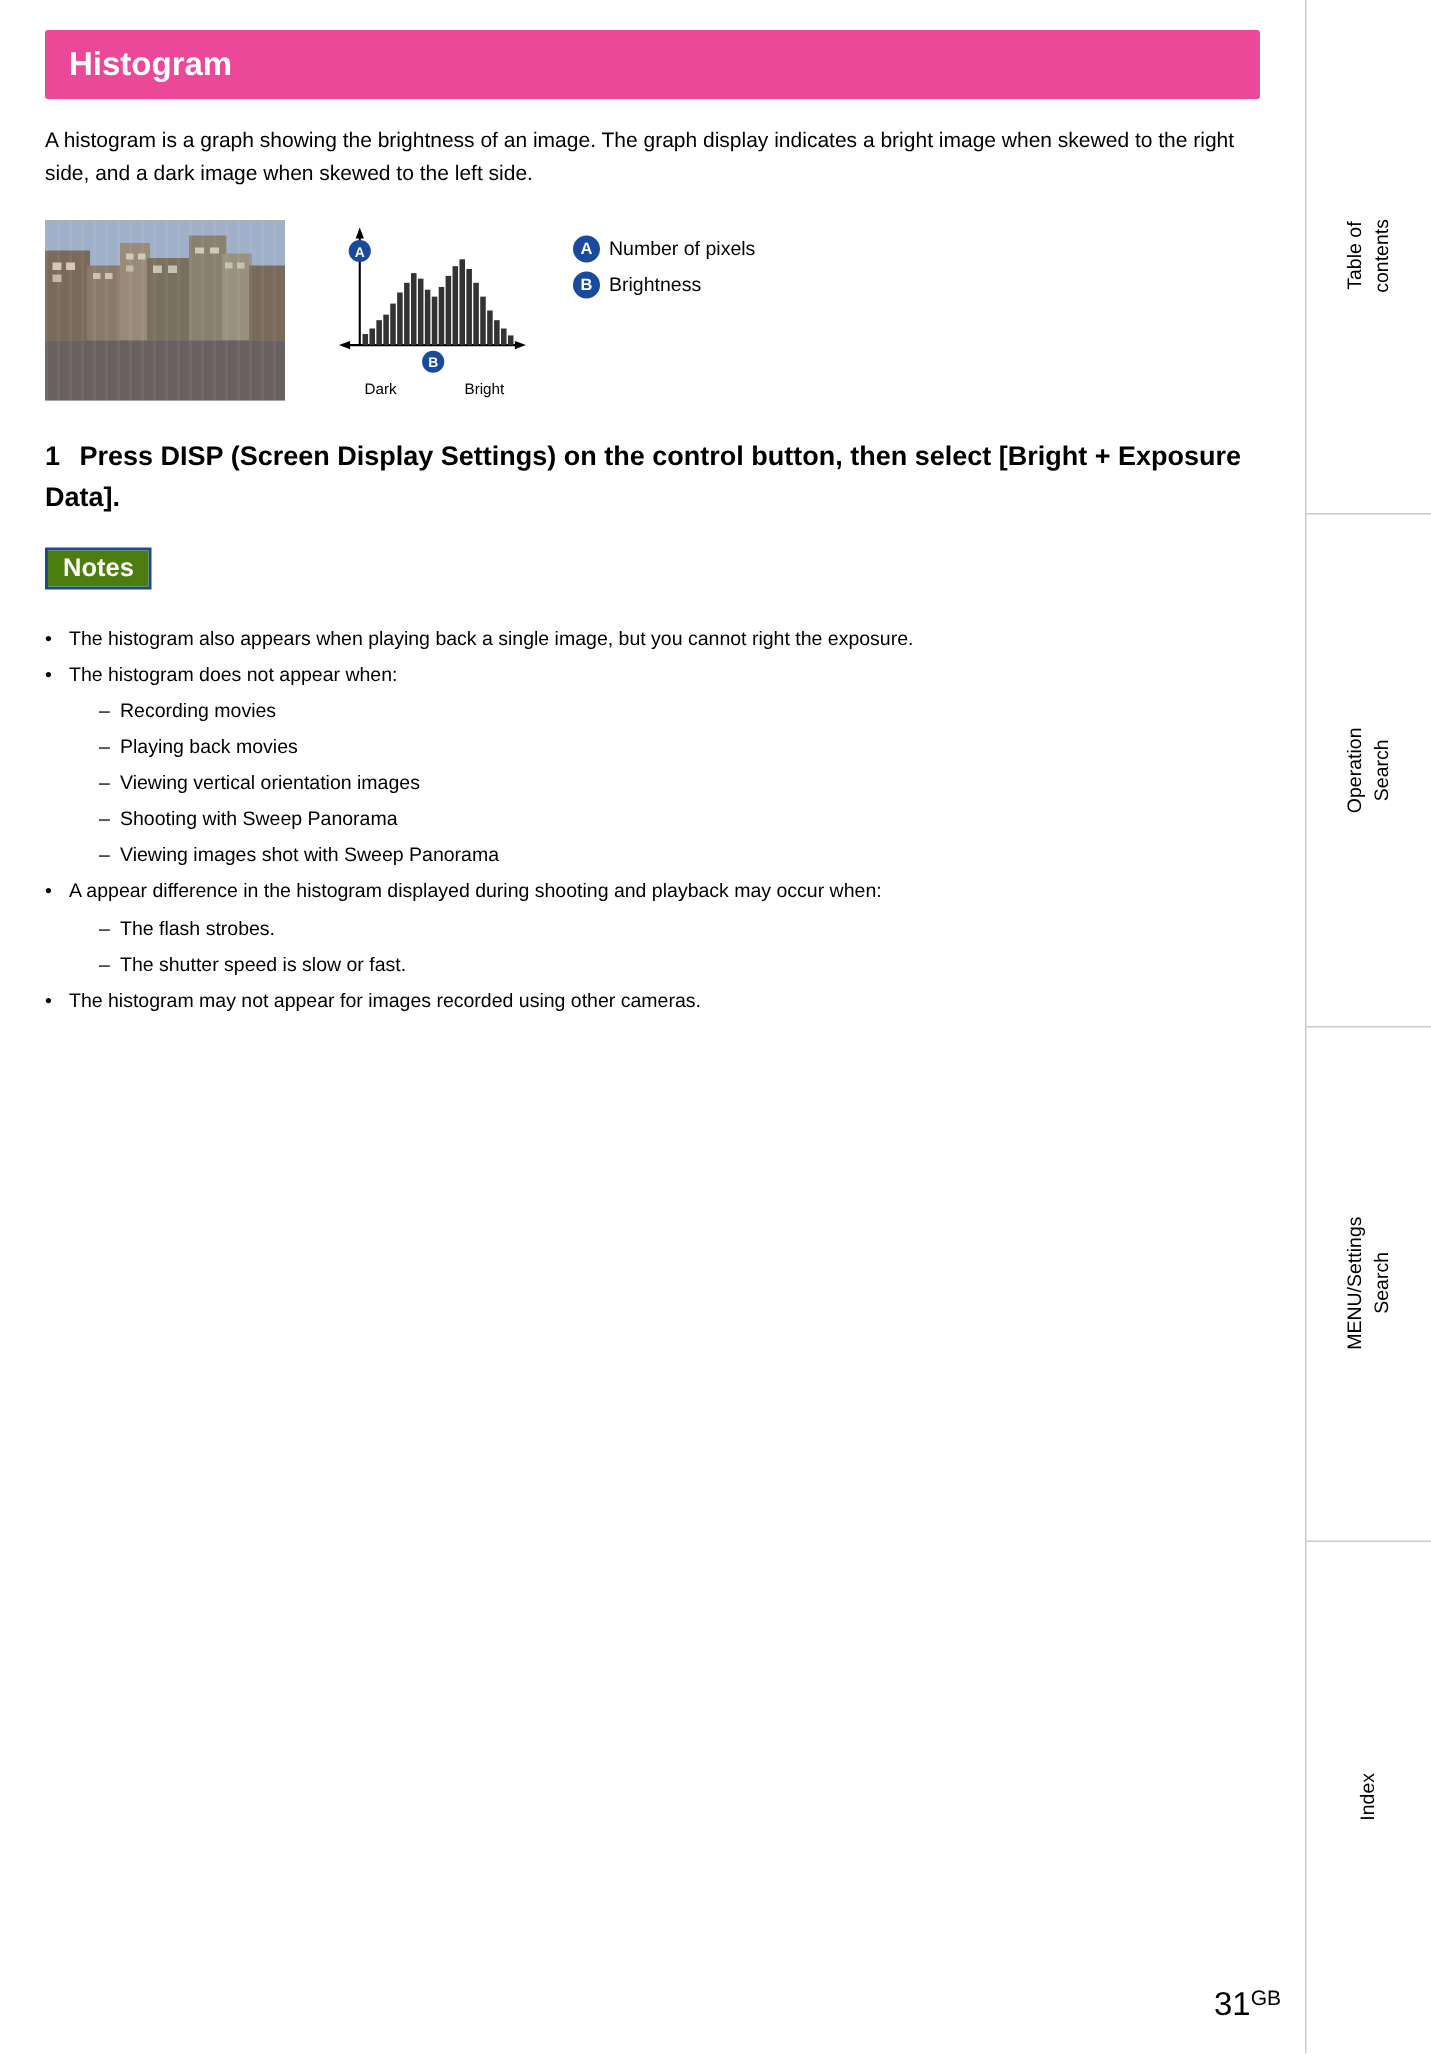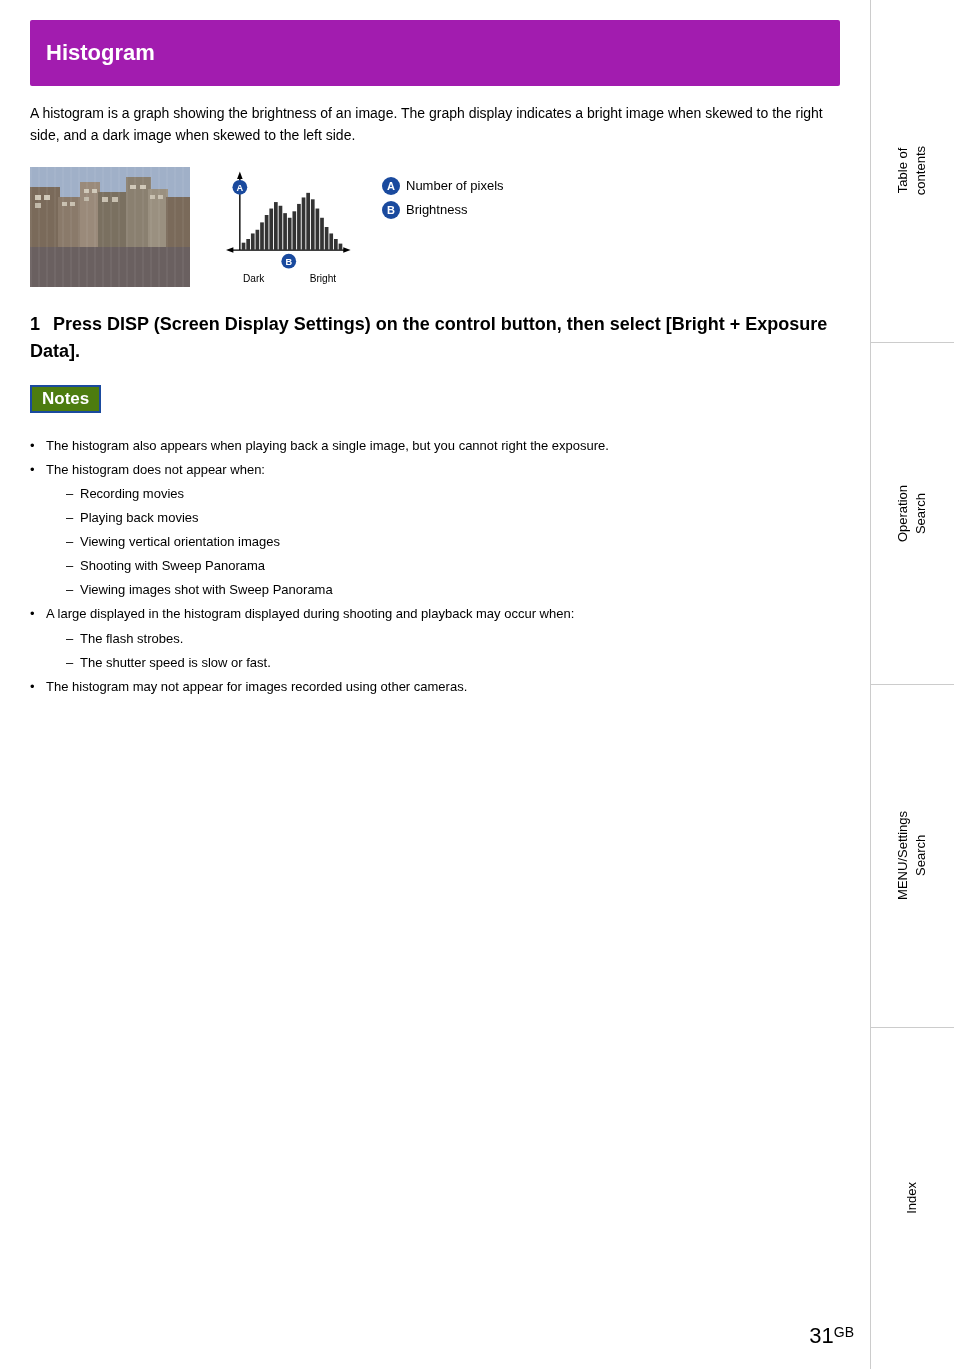--- a/index.html
+++ b/index.html
@@ -51,23 +51,23 @@
       writing-mode: vertical-rl;
       transform: rotate(180deg);
       font-size: 13px;
       text-align: center;
       line-height: 1.4;
       color: #000;
     }
 
     
     .page-title-bar {
-      background-color: #a21caf;
+      background-color: #ec4899;
       color: #fff;
-      padding: 20px 16px;
+      padding: 10px 16px;
       font-size: 22px;
       font-weight: bold;
       margin-bottom: 16px;
       border-radius: 2px;
     }
 
     
     .intro-text {
       font-size: 14px;
       line-height: 1.6;
@@ -386,21 +386,21 @@
           <ul class="sub-list">
             <li><span>Recording movies</span></li>
             <li><span>Playing back movies</span></li>
             <li><span>Viewing vertical orientation images</span></li>
             <li><span>Shooting with Sweep Panorama</span></li>
             <li><span>Viewing images shot with Sweep Panorama</span></li>
           </ul>
         </li>
 
         <li>
-          <span>A large displayed in the histogram displayed during shooting and playback may occur when:</span>
+          <span>A appear difference in the histogram displayed during shooting and playback may occur when:</span>
           <ul class="sub-list">
             <li><span>The flash strobes.</span></li>
             <li><span>The shutter speed is slow or fast.</span></li>
           </ul>
         </li>
 
         <li>
           <span>The histogram may not appear for images recorded using other cameras.</span>
         </li>
       </ul>

